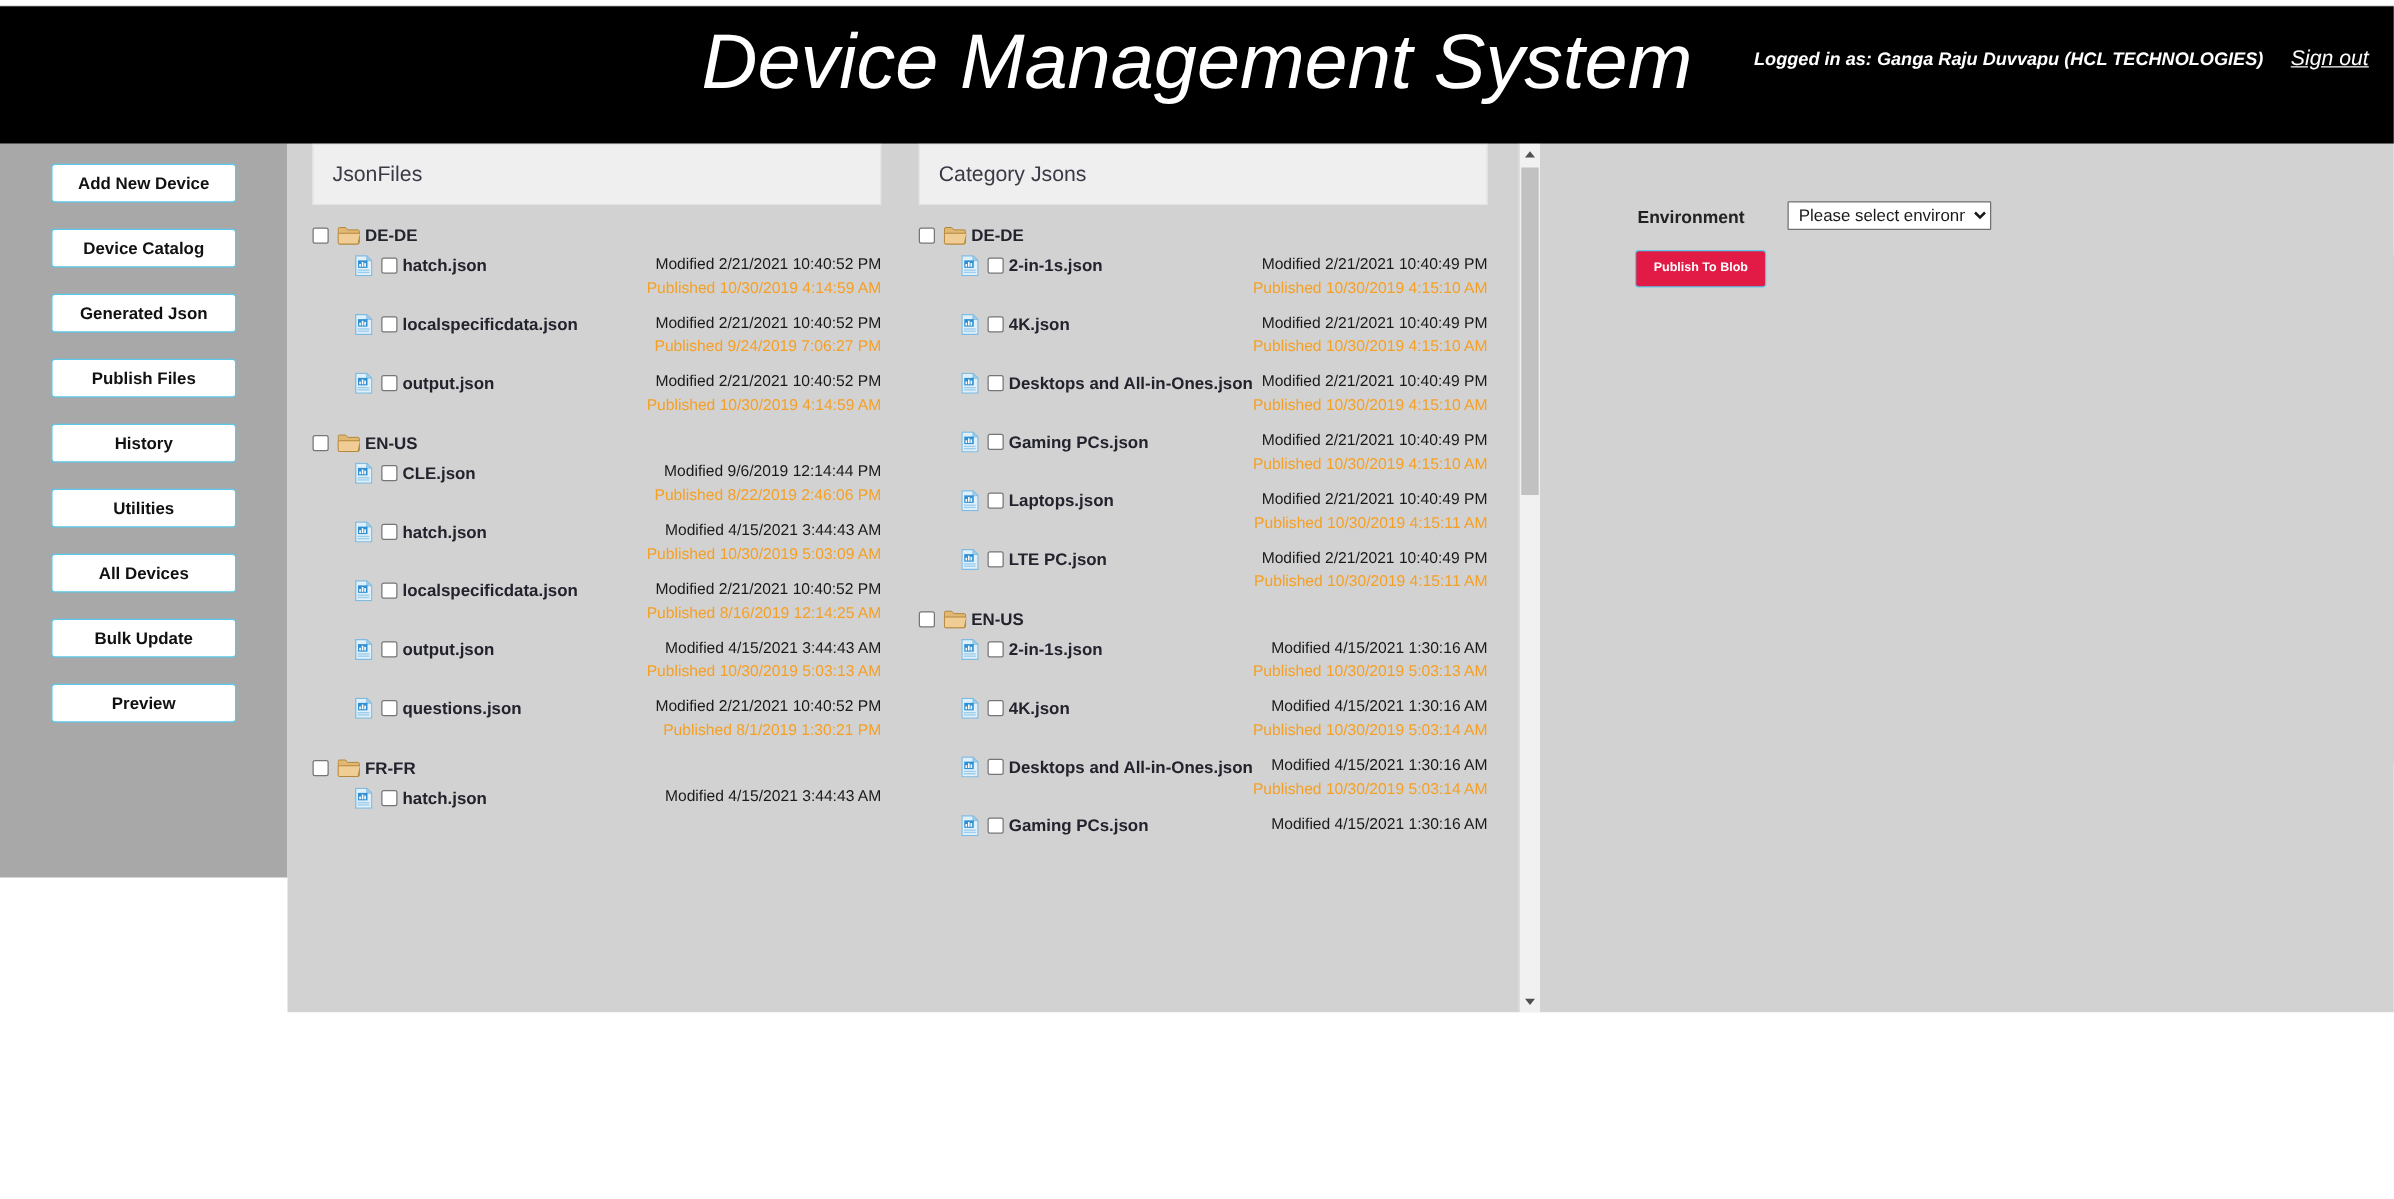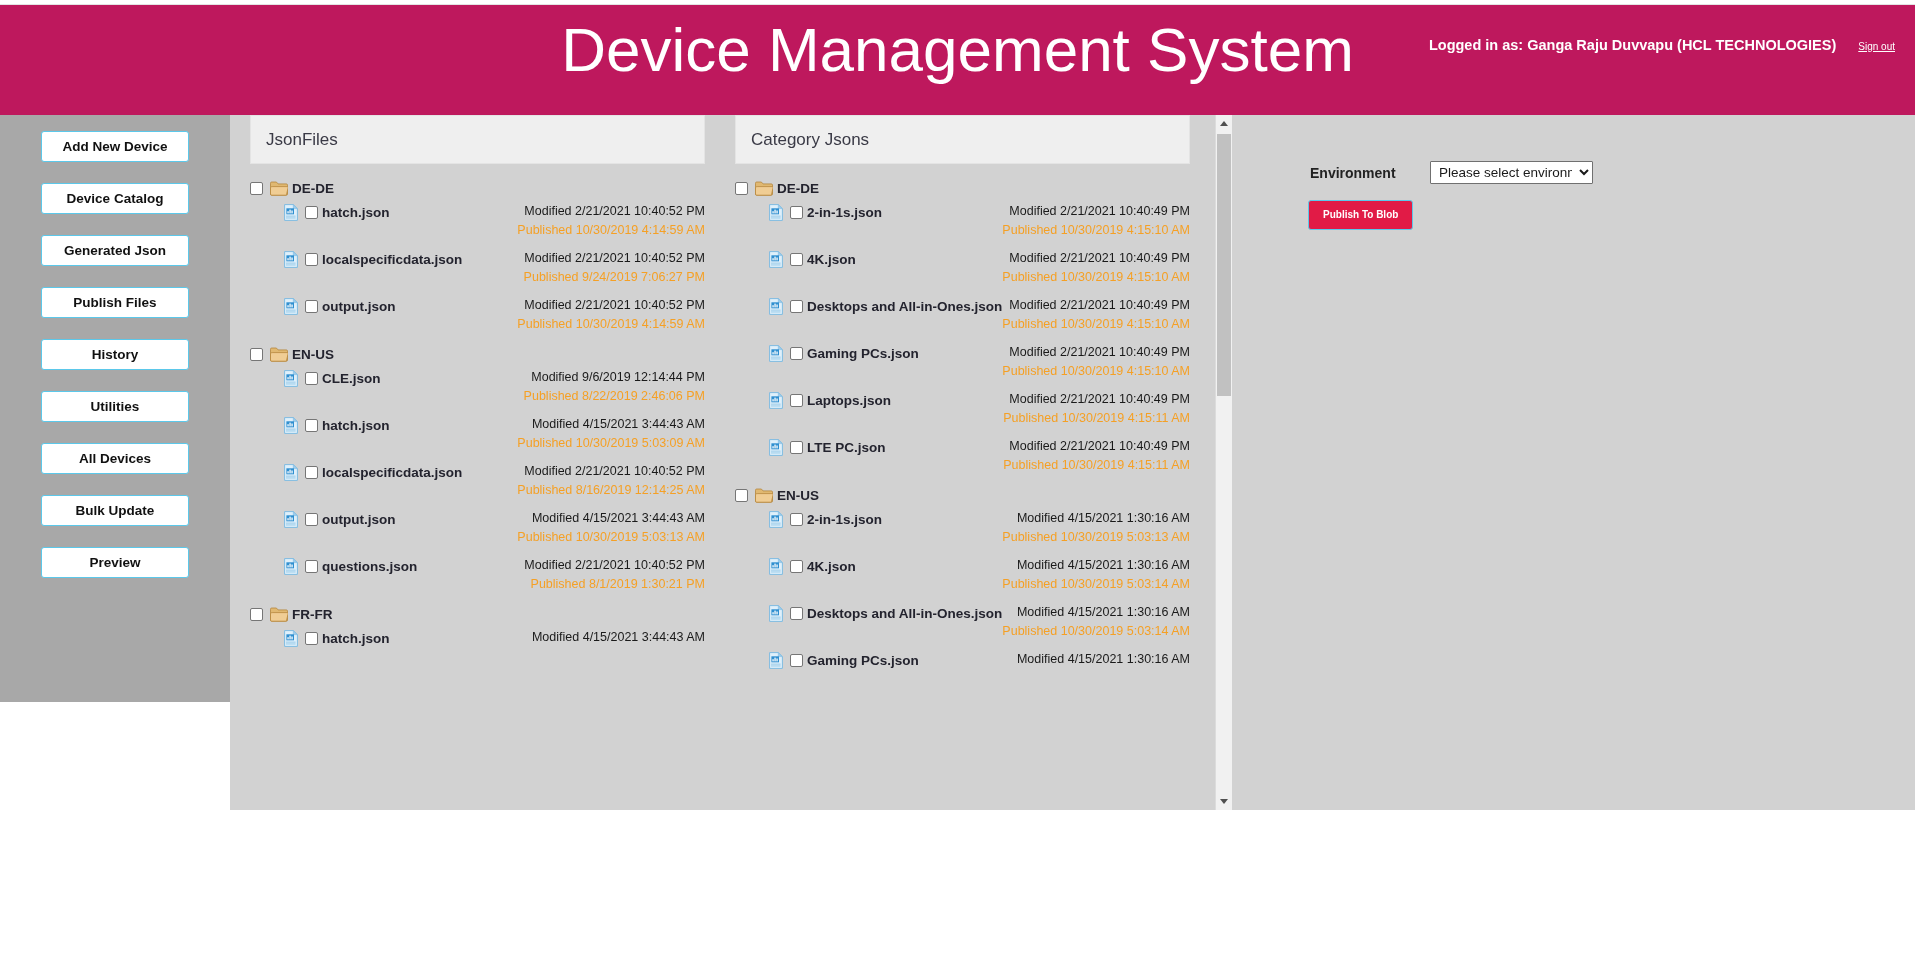--- a/index.html
+++ b/index.html
@@ -16,21 +16,22 @@
     position: absolute; top: 0; left: 0;
     width: 1915px; height: 5px;
     background: #ffffff;
     border-bottom: 1px solid #e3e3e3;
   }
 
   
   .header {
     position: absolute; top: 5px; left: 0;
     width: 1915px; height: 110px;
-    background: #be185d;
+    background: #000000;
+    font-style: italic;
   }
   .app-title {
     position: absolute;
     left: 0; right: 0; top: 2px;
     text-align: center;
     color: #ffffff;
     font-size: 62px;
     font-weight: 400;
     letter-spacing: 0px;
     line-height: 86px;
@@ -42,21 +43,21 @@
     display: flex; align-items: baseline; gap: 22px;
     white-space: nowrap;
   }
   .login-text {
     color: #ffffff;
     font-size: 14.5px;
     font-weight: bold;
   }
   .signout-link {
     color: #ffffff;
-    font-size: 10px;
+    font-size: 17px;
     font-weight: normal;
     text-decoration: underline;
     cursor: pointer;
   }
 
   
   .sidebar {
     position: absolute;
     left: 0; top: 115px;
     width: 230px; height: 587px;

